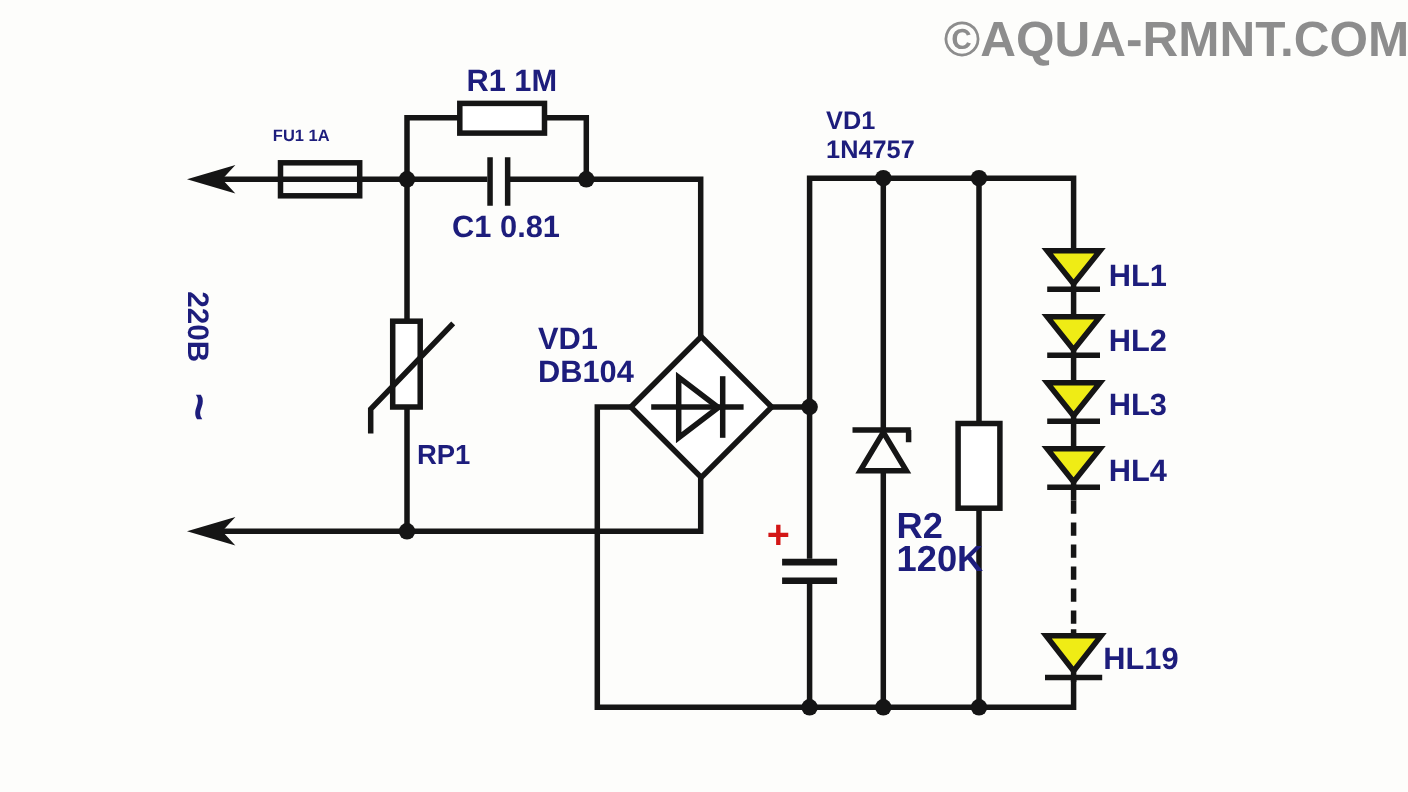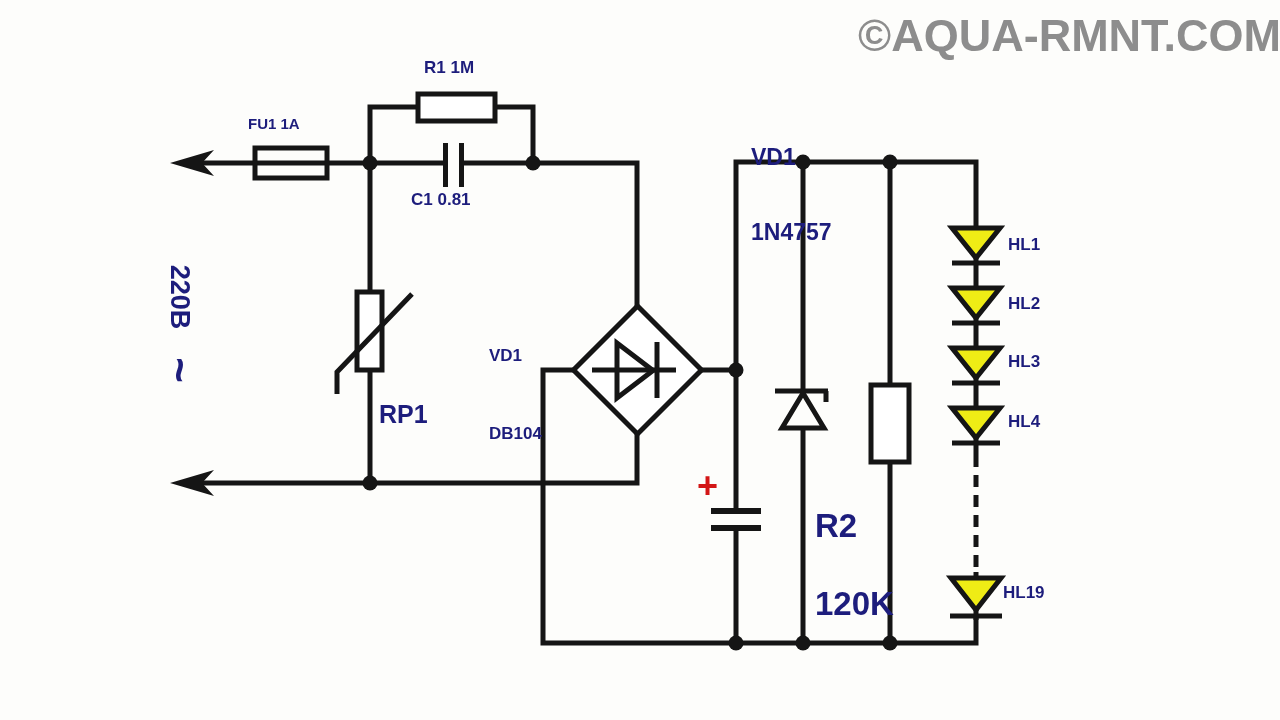--- a/index.html
+++ b/index.html
@@ -18,24 +18,24 @@
   .w6  {stroke-width:6;}
   .dash{stroke-dasharray:12 8;}
   .box {stroke:var(--wire); stroke-width:5; fill:#ffffff; stroke-linejoin:miter;}
   .boxt{stroke:var(--wire); stroke-width:5; fill:none; stroke-linejoin:miter;}
   .fillb{fill:var(--wire); stroke:none;}
   .led {fill:var(--led); stroke:var(--wire); stroke-width:5; stroke-linejoin:miter;}
   .dot {fill:var(--wire); stroke:none;}
   
   .lbl{
     position:absolute; color:var(--label); white-space:nowrap;
-    font-weight:700; font-size:17px; line-height:1.15;
+    font-weight:700; font-size:28px; line-height:1.15;
     font-family:"Liberation Sans","DejaVu Sans",sans-serif;
   }
-  .ln{display:block;margin-top:48px;}
+  .ln{display:block;}
   .rot{transform:rotate(90deg); text-align:center;}
   .plus{
     position:absolute; color:var(--plus); font-weight:700; font-size:36px;
     line-height:32px; font-family:"Liberation Sans",sans-serif;
   }
   .wm{
     position:absolute; color:var(--wm); font-weight:700; font-size:45px;
     letter-spacing:0; white-space:nowrap;
     font-family:"Liberation Sans","DejaVu Sans",sans-serif;
   }

